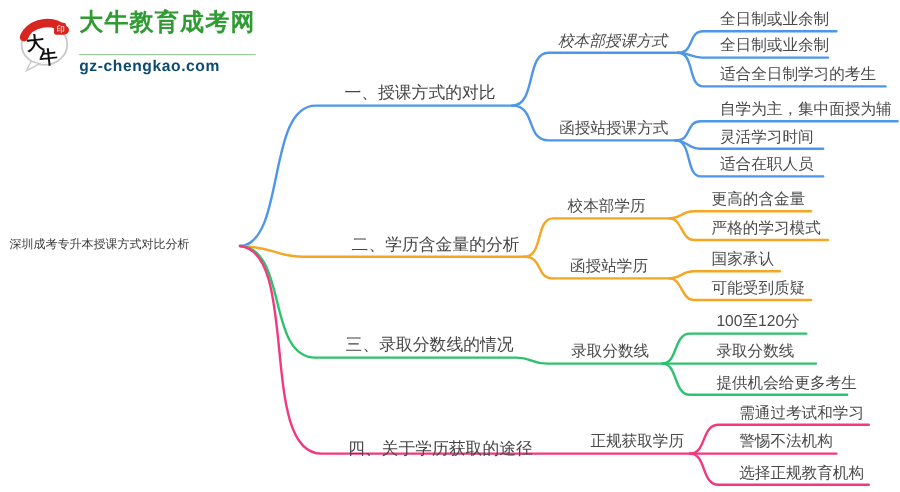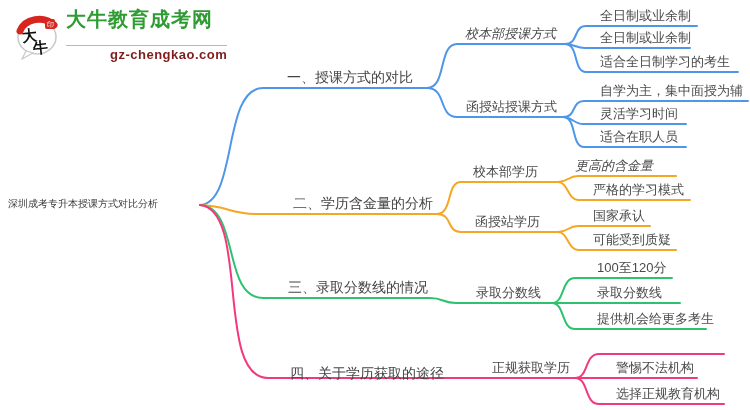--- a/index.html
+++ b/index.html
@@ -34,22 +34,22 @@
 
   
   .logo{position:absolute;left:14px;top:9px;display:flex;align-items:center;gap:6px;}
   .logo-text{display:flex;flex-direction:column;}
   .logo-title{
     font-size:20px;font-weight:bold;color:#2E9B33;
     letter-spacing:1px;line-height:20px;
     padding-bottom:16px;border-bottom:1px solid #9ccc9c;
   }
   .logo-domain{
-    font-size:13px;font-weight:bold;color:#7f1d1d;
-    letter-spacing:.5px;line-height:16px;margin-top:1px;margin-left:44px;
+    font-size:13px;font-weight:bold;color:#0c4a6e;
+    letter-spacing:.5px;line-height:16px;margin-top:1px;
   }
 </style>
 </head>
 <body>
 
 <div class="stage">
 
   <svg class="connectors" width="750" height="410" viewBox="0 0 750 410">
     <g>
       <path class="c-blue" d="M200,205 C238,203 222,88 263,88 L427,88"></path>
@@ -109,29 +109,30 @@
   <div class="node" style="left:600px;bottom:387px;">全日制或业余制</div>
   <div class="node" style="left:600px;bottom:365px;">全日制或业余制</div>
   <div class="node" style="left:600px;bottom:312px;">自学为主，集中面授为辅</div>
   <div class="node" style="left:600px;bottom:341px;">适合全日制学习的考生</div>
   <div class="node" style="left:600px;bottom:289px;">灵活学习时间</div>
   <div class="node" style="left:600px;bottom:266px;">适合在职人员</div>
 
   <div class="node lvl1" style="left:293px;bottom:199px;">二、学历含金量的分析</div>
   <div class="node" style="left:473px;bottom:231px;">校本部学历</div>
   <div class="node" style="left:475px;bottom:181px;">函授站学历</div>
-  <div class="node" style="left:575px;bottom:237px;font-style:italic;">更高的含金量</div>
+  <div class="node" style="left:593px;bottom:237px;">更高的含金量</div>
   <div class="node" style="left:593px;bottom:213px;">严格的学习模式</div>
   <div class="node" style="left:593px;bottom:187px;">国家承认</div>
   <div class="node" style="left:593px;bottom:163px;">可能受到质疑</div>
 
   <div class="node lvl1" style="left:288px;bottom:115px;">三、录取分数线的情况</div>
   <div class="node" style="left:476px;bottom:110px;">录取分数线</div>
   <div class="node" style="left:597px;bottom:135px;">100至120分</div>
   <div class="node" style="left:597px;bottom:110px;">录取分数线</div>
   <div class="node" style="left:597px;bottom:84px;">提供机会给更多考生</div>
 
   <div class="node lvl1" style="left:290px;bottom:29px;text-align:center;">四、关于学历获取的途径</div>
   <div class="node" style="left:492px;bottom:35px;">正规获取学历</div>
+  <div class="node" style="left:616px;bottom:59px;">需通过考试和学习</div>
   <div class="node" style="left:616px;bottom:35px;">警惕不法机构</div>
   <div class="node" style="left:616px;bottom:9px;">选择正规教育机构</div>
 
 </div>
 
 </body></html>

